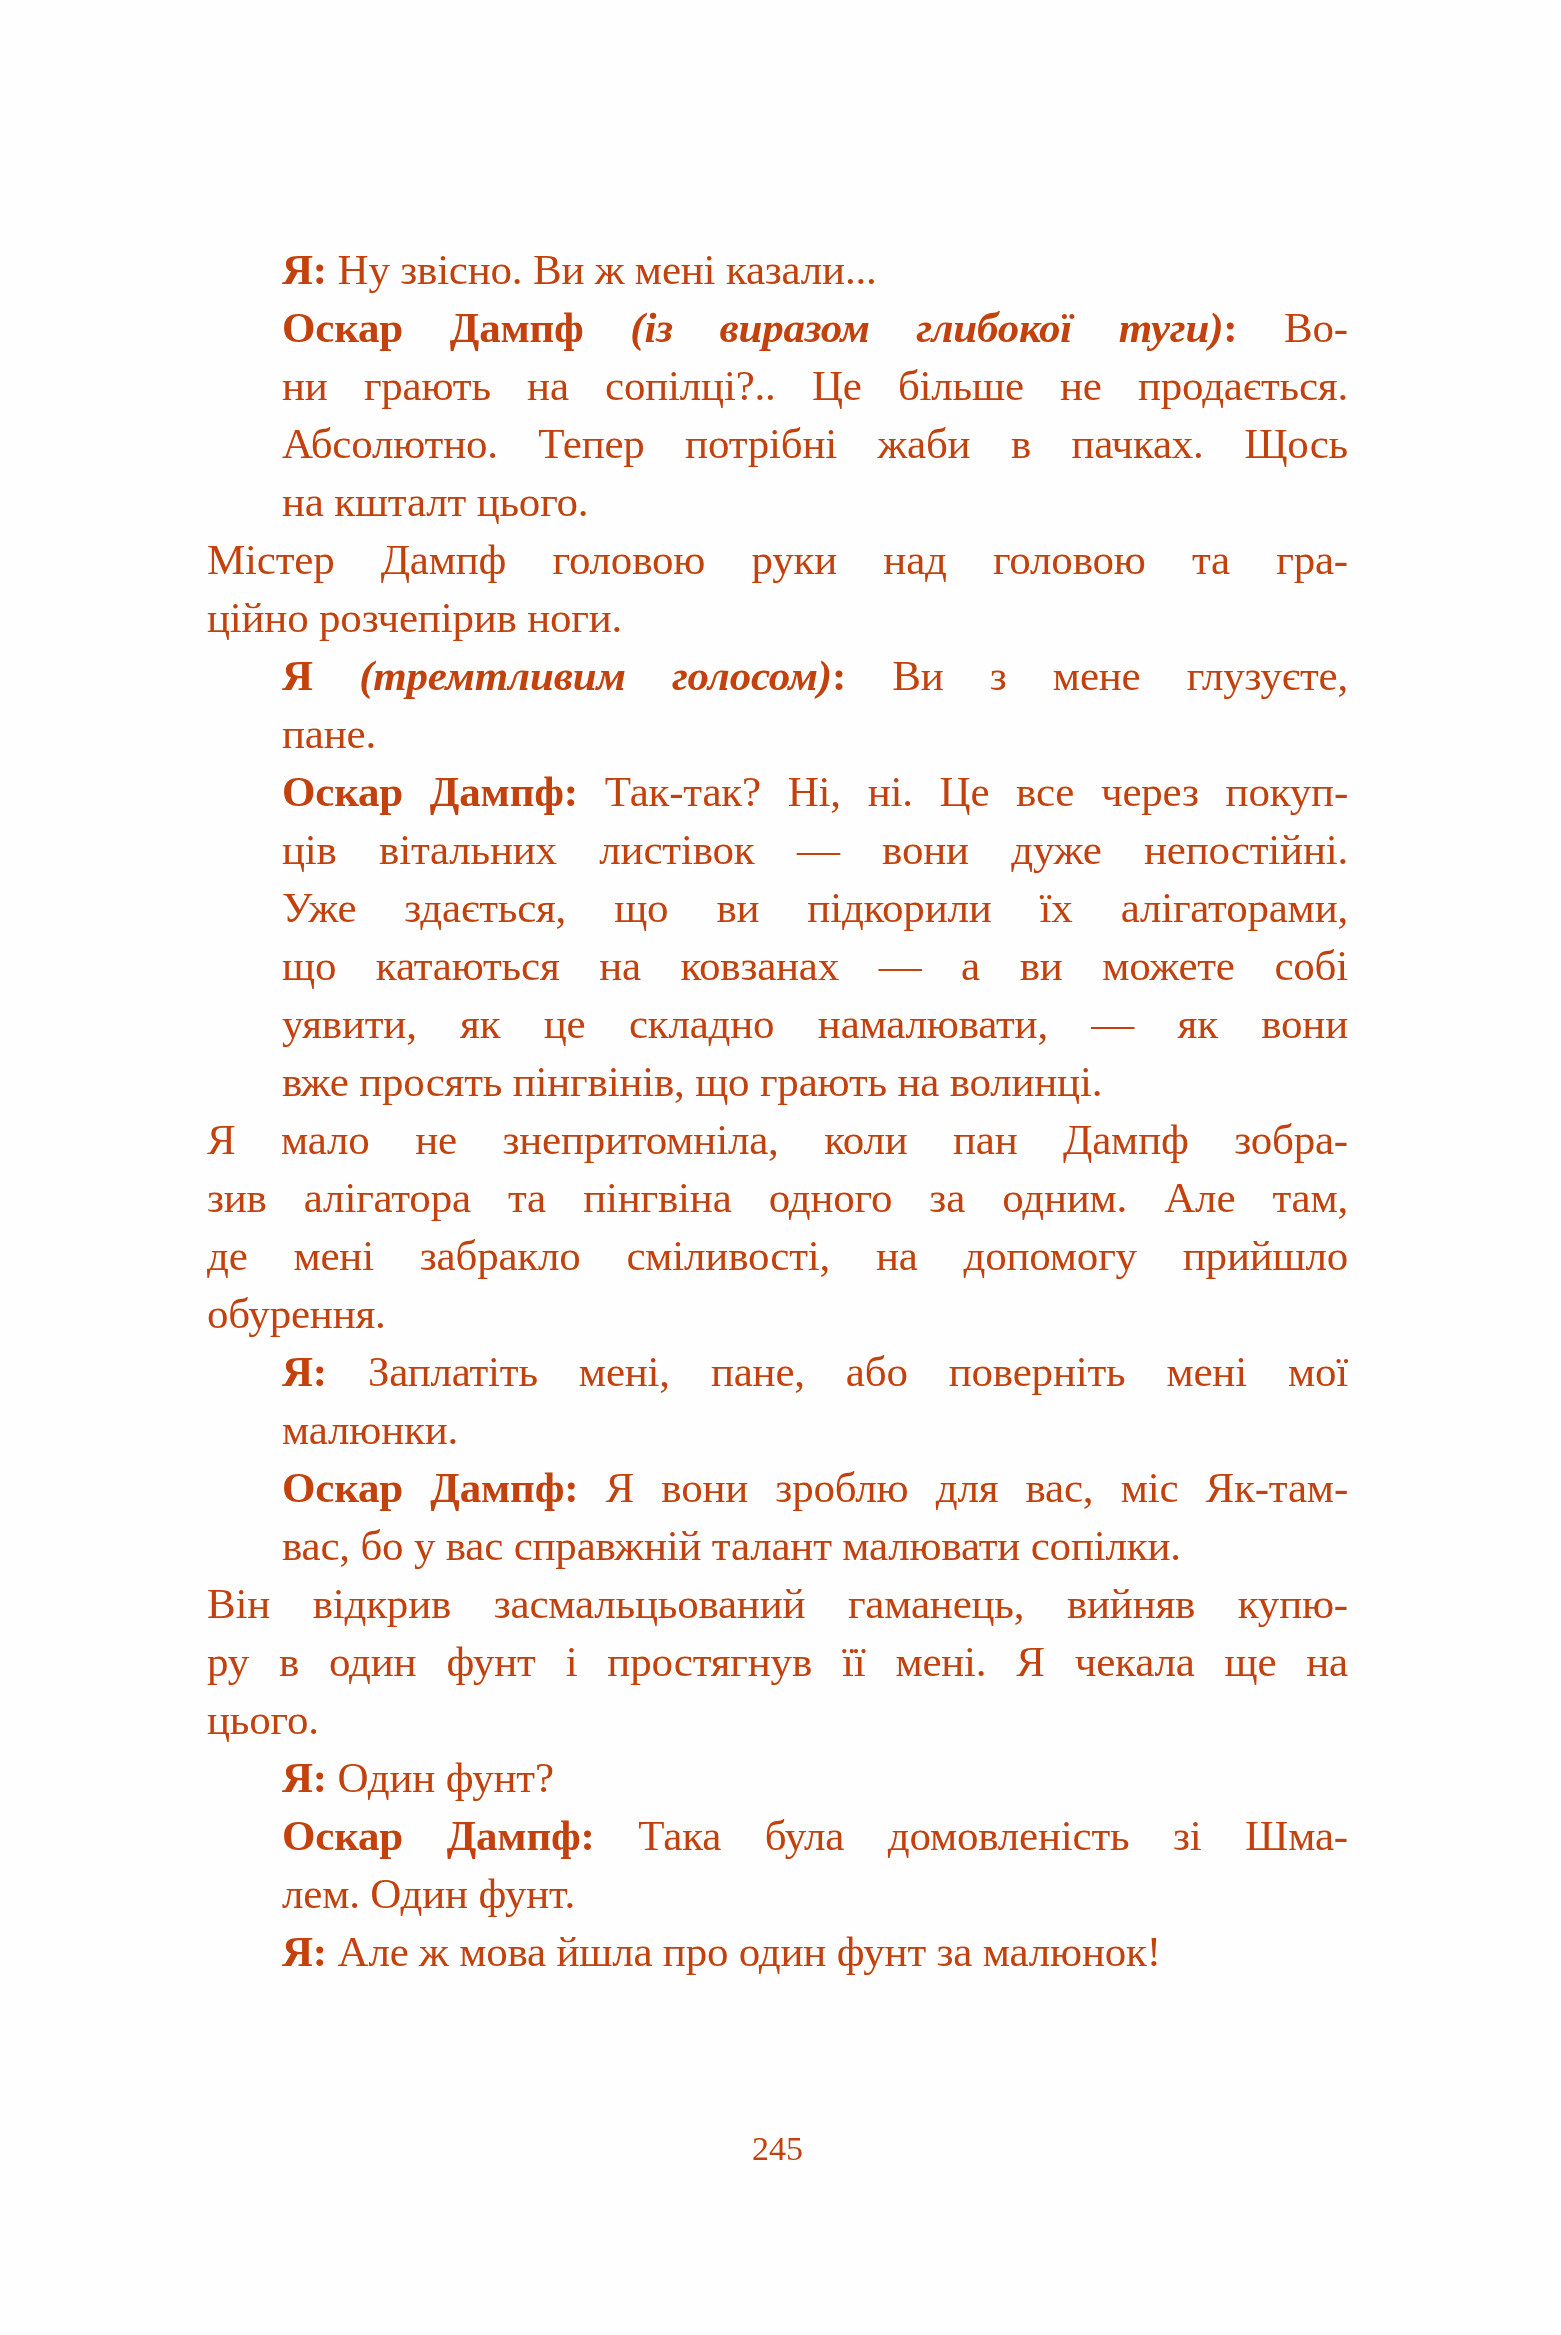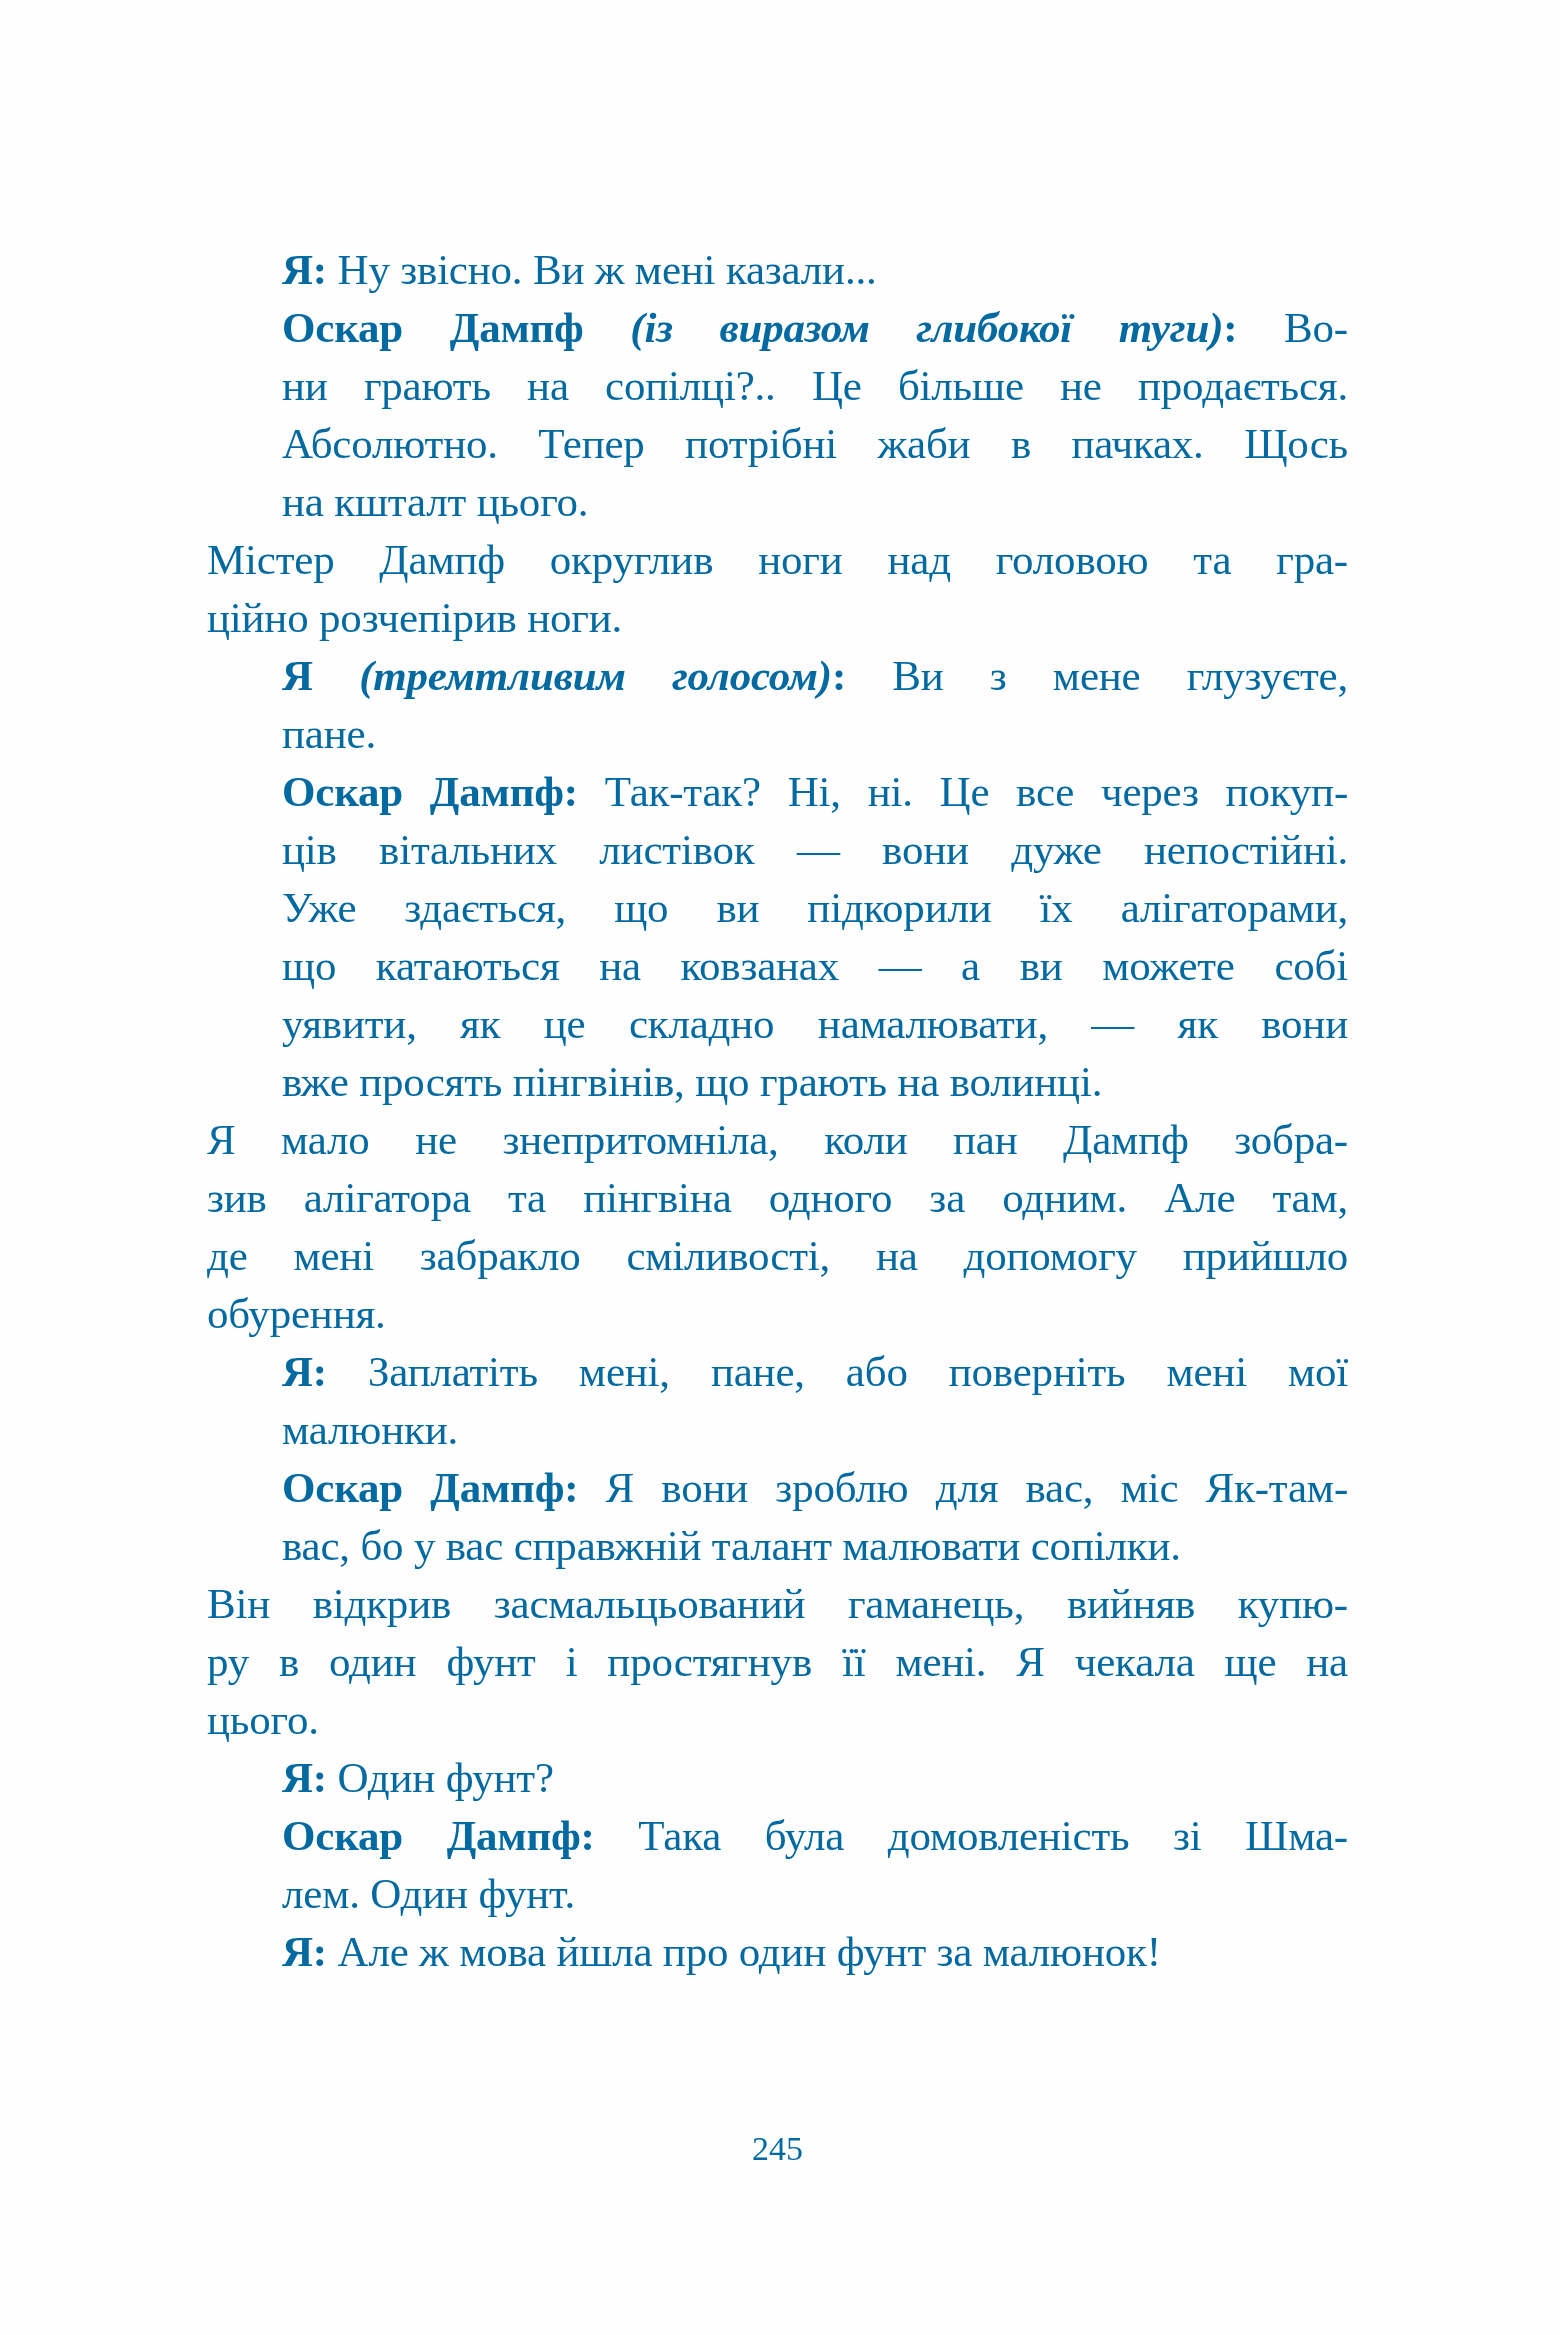--- a/index.html
+++ b/index.html
@@ -5,21 +5,21 @@
   html, body {
     margin: 0;
     padding: 0;
     background: #ffffff;
   }
   .page {
     position: relative;
     width: 1554px;
     height: 2335px;
     background: #fefefe;
-    color: #0369a1;
+    color: #c2410c;
     font-family: "Liberation Serif", serif;
     overflow: hidden;
   }
   .text-block {
     position: absolute;
     left: 207px;
     top: 241px;
     width: 1141px;
   }
   .line {
@@ -49,21 +49,21 @@
 </head>
 <body>
 
 <div class="page">
   <div class="text-block">
       <div class="line dialogue last"><span class="s-b">Я:</span><span> Ну звісно. Ви ж мені казали...</span></div>
       <div class="line dialogue"><span class="s-b">Оскар Дампф </span><span class="s-bi">(із виразом глибокої туги)</span><span class="s-b">:</span><span> Во-</span></div>
       <div class="line dialogue"><span>ни грають на сопілці?.. Це більше не продається.</span></div>
       <div class="line dialogue"><span>Абсолютно. Тепер потрібні жаби в пачках. Щось</span></div>
       <div class="line dialogue last"><span>на кшталт цього.</span></div>
-      <div class="line narrative"><span>Містер Дампф округлив ноги над головою та гра-</span></div>
+      <div class="line narrative"><span>Містер Дампф головою руки над головою та гра-</span></div>
       <div class="line narrative last"><span>ційно розчепірив ноги.</span></div>
       <div class="line dialogue"><span class="s-b">Я </span><span class="s-bi">(тремтливим голосом)</span><span class="s-b">:</span><span> Ви з мене глузуєте,</span></div>
       <div class="line dialogue last"><span>пане.</span></div>
       <div class="line dialogue"><span class="s-b">Оскар Дампф:</span><span> Так-так? Ні, ні. Це все через покуп-</span></div>
       <div class="line dialogue"><span>ців вітальних листівок — вони дуже непостійні.</span></div>
       <div class="line dialogue"><span>Уже здається, що ви підкорили їх алігаторами,</span></div>
       <div class="line dialogue"><span>що катаються на ковзанах — а ви можете собі</span></div>
       <div class="line dialogue"><span>уявити, як це складно намалювати, — як вони</span></div>
       <div class="line dialogue last"><span>вже просять пінгвінів, що грають на волинці.</span></div>
       <div class="line narrative"><span>Я мало не знепритомніла, коли пан Дампф зобра-</span></div>

